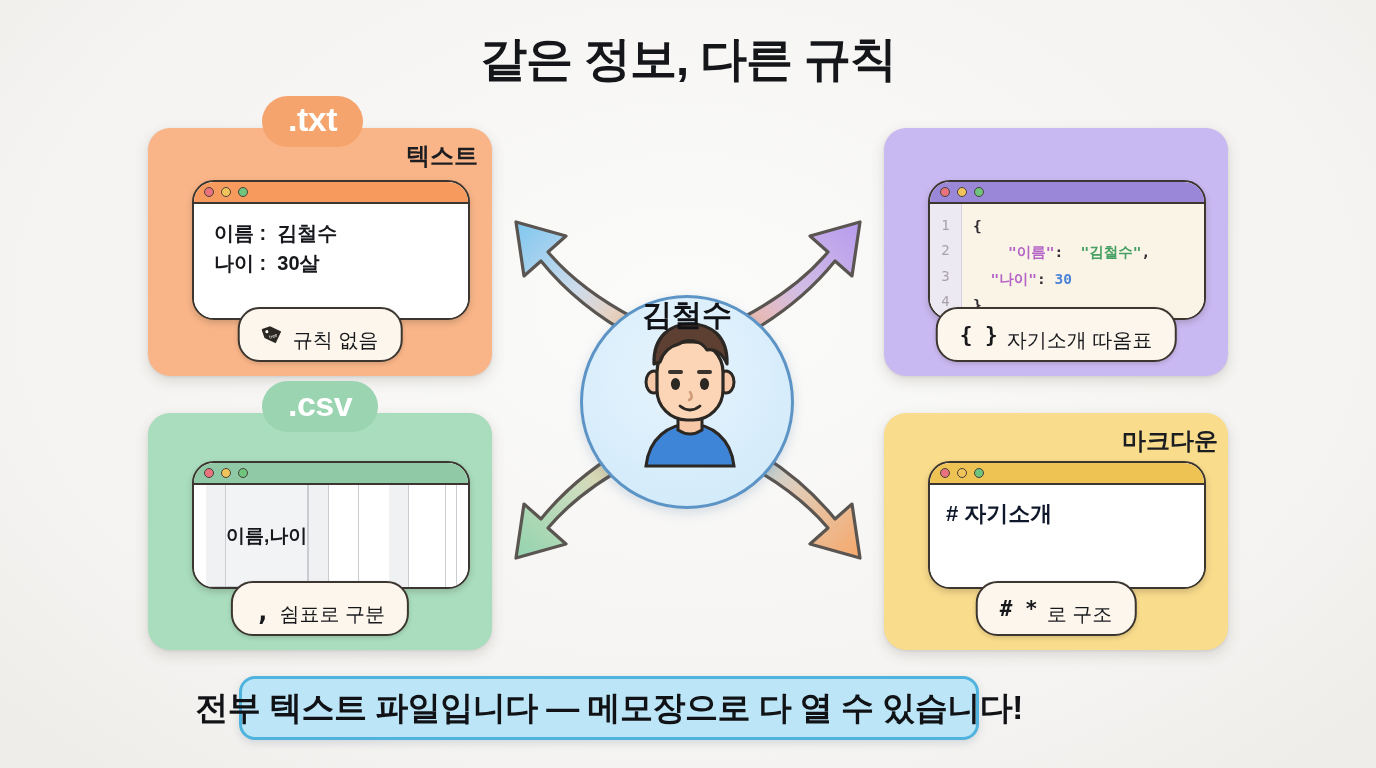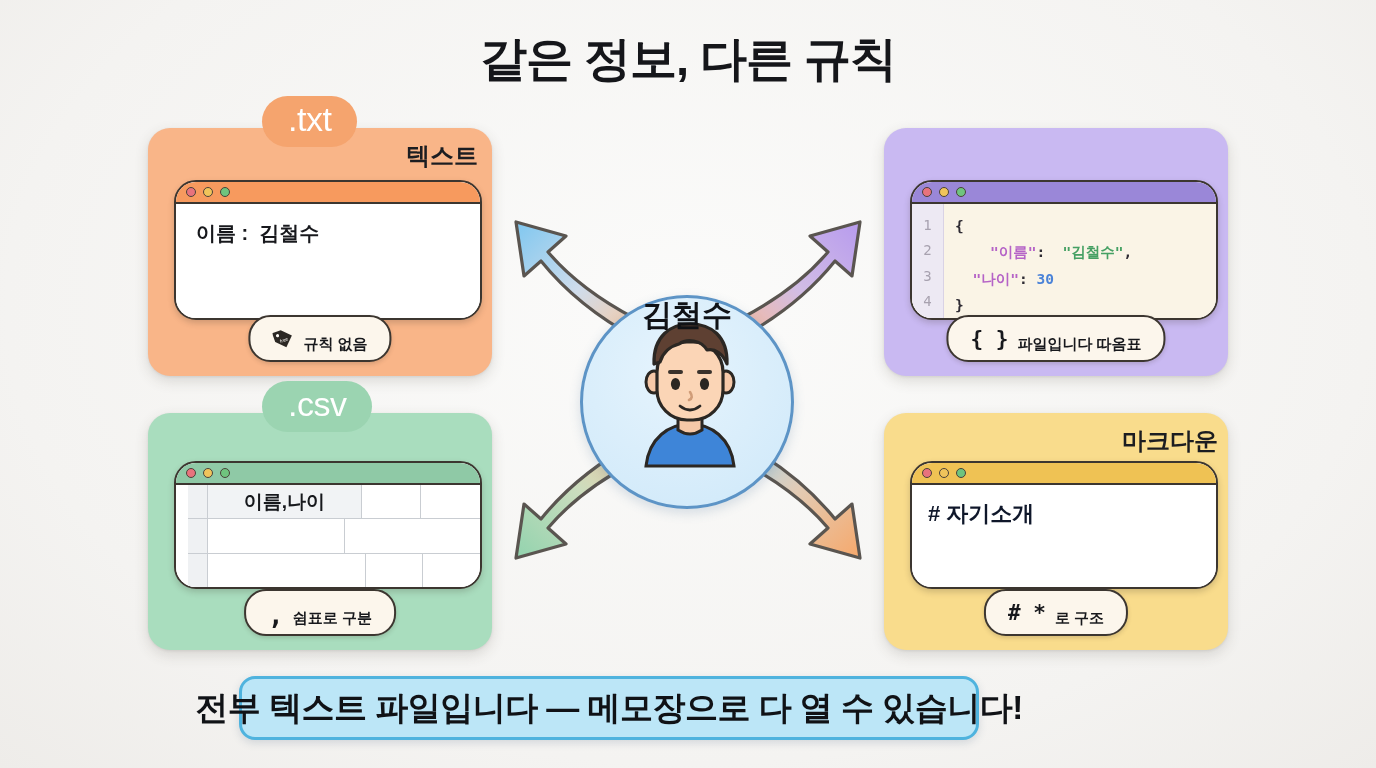--- a/index.html
+++ b/index.html
@@ -34,21 +34,21 @@
   .card.md   { left: 884px;  top: 413px; width: 344px; height: 237px; background: #F9DC8C; }
 
   
   .type-badge {
     position: absolute;
     top: -32px;
     left: 114px;
     padding: 5px 26px 9px;
     border-radius: 26px;
     font-size: 34px;
-    font-weight: 400;
+    font-weight: 700;
     color: #ffffff;
     letter-spacing: -.5px;
     line-height: 1.1;
   }
   .card.txt  .type-badge { background: #F5A46E; }
   .card.json .type-badge { background: #BBA7EE; }
   .card.csv  .type-badge { background: #9BD4B1; }
   .card.md   .type-badge { background: #EFC254; }
 
   
@@ -59,23 +59,23 @@
     font-weight: 800;
     color: #1c1d21;
     white-space: nowrap;
   }
   .card.txt .type-label { left: 258px; }
   .card.md  .type-label { left: 238px; }
 
   
   .window {
     position: absolute;
-    left: 26px;
+    left: 44px;
     top: 52px;
-    width: 308px;
+    width: 278px;
     border: 2.4px solid #3c3630;
     border-radius: 22px;
     overflow: hidden;
     background: #ffffff;
     box-shadow: 0 3px 6px rgba(60,50,40,.22);
   }
   .card.txt  .window { height: 140px; }
   .card.json .window { height: 140px; }
   .card.csv  .window { height: 128px; top: 48px; }
   .card.md   .window { height: 128px; top: 48px; }
@@ -115,21 +115,21 @@
   }
   .code { padding: 9px 0 0 11px; font-family: "DejaVu Sans Mono", monospace; font-size: 14.5px; line-height: 1.82; }
   .code .ln { white-space: pre; }
   .k-brace { color: #2e2b33; font-weight: 700; }
   .k-key   { color: #B563C7; font-weight: 700; }
   .k-str   { color: #45A063; font-weight: 700; }
   .k-num   { color: #4B83D8; font-weight: 700; }
   .k-punc  { color: #2e2b33; font-weight: 700; }
 
   
-  .csv-grid { height: calc(100% - 22px); background: #ffffff; display: flex; flex-direction: column; padding-left: 12px; }
+  .csv-grid { height: calc(100% - 22px); background: #ffffff; display: flex; flex-direction: row; padding-left: 12px; }
   .csv-row { display: flex; flex: 1; border-bottom: 1.3px solid #C9CDD2; }
   .csv-row:last-child { border-bottom: none; }
   .csv-cell { border-right: 1.3px solid #C9CDD2; display: flex; align-items: center; }
   .csv-cell.rowhead { width: 20px; background: #EFF1F3; flex: none; }
   .csv-cell.wide { flex: 2.6; padding-left: 9px; }
   .csv-cell.blank { flex: 1; }
   .csv-cell:last-child { border-right: none; }
   .csv-row.header .csv-cell.wide { background: #F1F3F5; justify-content: center; padding-left: 0; }
   .csv-text { font-size: 19px; font-weight: 600; color: #16181c; white-space: pre; }
 
@@ -144,21 +144,21 @@
     left: 50%;
     transform: translateX(-50%);
     display: flex; align-items: center; gap: 9px;
     padding: 6px 22px;
     border-radius: 22px;
     border: 2.4px solid #3c3630;
     background: #FCF6EC;
     white-space: nowrap;
     box-shadow: 0 2px 4px rgba(60,50,40,.18);
   }
-  .foot-text { font-size: 15px; font-weight: 700; color: #17181c; margin-top: 12px; }
+  .foot-text { font-size: 20px; font-weight: 400; color: #17181c; margin-top: 12px; }
   .foot-sym { font-size: 21px; font-weight: 900; color: #17181c; font-family: "DejaVu Sans Mono", monospace; }
   .foot-sym.comma { font-size: 26px; line-height: .6; position: relative; top: 3px; }
 
   .tag-icon { display: block; }
 
   
   .avatar-wrap {
     position: absolute;
     left: 580px; top: 295px;
     width: 214px; height: 214px;
@@ -229,20 +229,21 @@
   <div class="type-badge">.txt</div>
   <div class="type-label">텍스트</div>
   <div class="window">
     <div class="titlebar">
       <span class="dot red"></span>
       <span class="dot yellow"></span>
       <span class="dot green"></span>
     </div>
     <div class="txt-body">
       <div class="txt-line">이름 :  김철수</div>
+      <div class="txt-line">나이 :  30살</div>
     </div>
   </div>
   <div class="foot-pill">
     <svg class="tag-icon" width="22" height="22" viewBox="0 0 24 24">
       <path d="M12.5 2 L22 11.5 L12 21.5 L2.5 12 L2.5 2 Z" fill="#2b2723" transform="rotate(-20 12 12)"></path>
       <circle cx="7.2" cy="6.4" r="1.7" fill="#fdfaf5" transform="rotate(-20 12 12)"></circle>
       <text x="12" y="15" font-size="4.6" fill="#fdfaf5" font-family="DejaVu Sans, sans-serif" text-anchor="middle" transform="rotate(-20 12 12)">free</text>
     </svg>
     <span class="foot-text">규칙 없음</span>
   </div>
@@ -265,21 +266,21 @@
       <div class="code" id="json-code">
           <div class="ln"><span class="k-brace">{</span></div>
           <div class="ln"><span class="k-punc">    </span><span class="k-key">"이름"</span><span class="k-punc">:  </span><span class="k-str">"김철수"</span><span class="k-punc">,</span></div>
           <div class="ln"><span class="k-punc">  </span><span class="k-key">"나이"</span><span class="k-punc">: </span><span class="k-num">30</span></div>
           <div class="ln"><span class="k-brace">}</span></div>
         </div>
     </div>
   </div>
   <div class="foot-pill">
     <span class="foot-sym">{ }</span>
-    <span class="foot-text">파일입니다 따옴표</span>
+    <span class="foot-text">자기소개 따옴표</span>
   </div>
 </div>
 
 <div class="card csv">
   <div class="type-badge">.csv</div>
   <div class="window">
     <div class="titlebar">
       <span class="dot red"></span>
       <span class="dot yellow"></span>
       <span class="dot green"></span>

